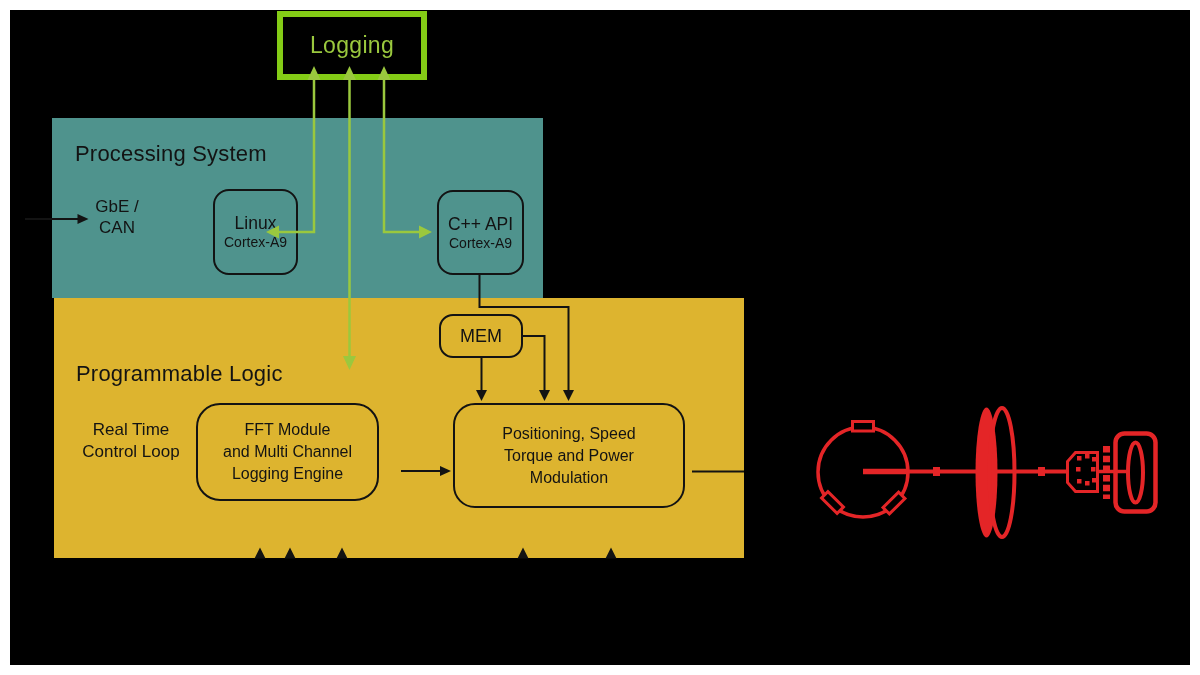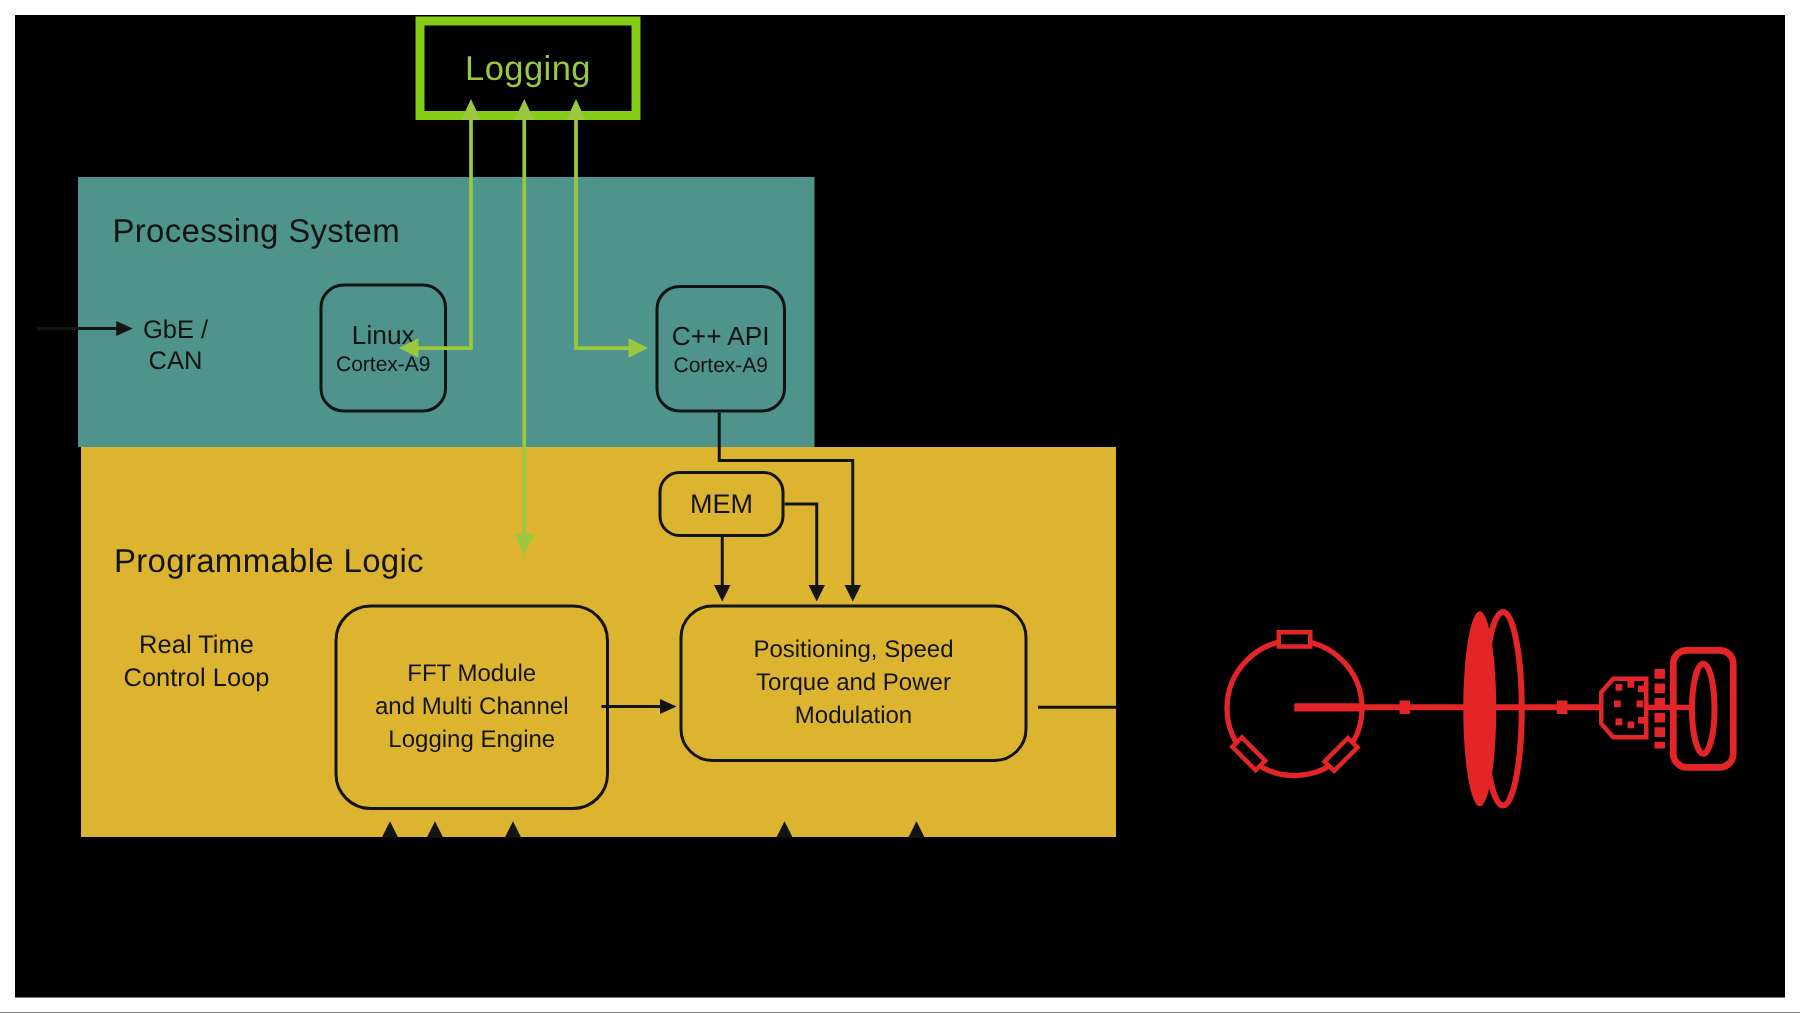--- a/index.html
+++ b/index.html
@@ -19,28 +19,28 @@
     display:flex;flex-direction:column;align-items:center;justify-content:center;
     color:#131313;text-align:center;
   }
   #logging-box{
     left:277px;top:11px;width:150px;height:69px;border:6px solid #84cc16;border-radius:0;
     color:#9AC83E;font-size:23px;letter-spacing:.3px;
   }
   #linux-box{left:177px;top:189px;width:85px;height:86px;border-radius:16px;margin-left:36px;}
   #cpp-box{left:437px;top:190px;width:87px;height:85px;border-radius:16px;}
   #mem-box{left:439px;top:314px;width:84px;height:44px;border-radius:14px;font-size:18px;}
-  #fft-box{left:223px;top:403px;width:183px;height:137px;border-radius:24px;font-size:16px;line-height:22px;}
+  #fft-box{left:196px;top:403px;width:183px;height:98px;border-radius:24px;font-size:16px;line-height:22px;}
   #positioning-box{left:453px;top:403px;width:232px;height:105px;border-radius:22px;font-size:16px;line-height:22px;}
   .node .primary{font-size:17.5px;line-height:21px;}
   .node .secondary{font-size:14px;line-height:17px;text-align:right;}
   .label{z-index:3;color:#131313;}
   #processing-title{left:75px;top:141px;font-size:22px;letter-spacing:.2px;}
   #programmable-title{left:76px;top:325px;font-size:22px;letter-spacing:.2px;margin-top:36px;}
-  #gbe-label{left:77px;top:209px;width:80px;text-align:center;font-size:17px;line-height:21px;}
+  #gbe-label{left:77px;top:196px;width:80px;text-align:center;font-size:17px;line-height:21px;}
   #rt-label{left:66px;top:419px;width:130px;text-align:center;font-size:17px;line-height:22px;}
   #overlay{left:0;top:0;z-index:5;pointer-events:none;}
 </style>
 </head>
 <body>
 
 <div class="abs" id="canvas"></div>
 
 <div class="abs panel" id="teal-panel"></div>
 <div class="abs panel" id="yellow-panel"></div>

